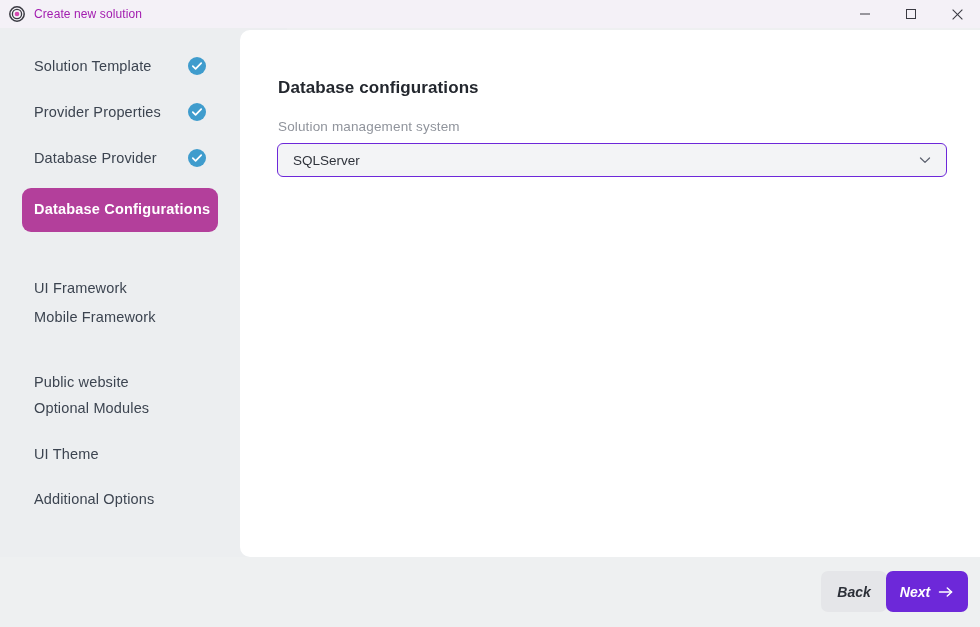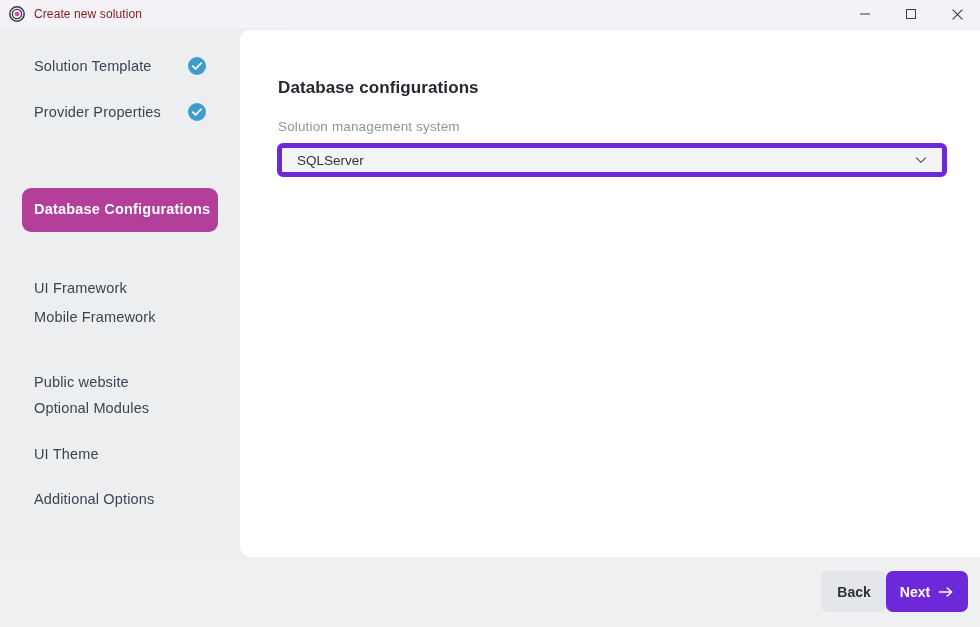--- a/index.html
+++ b/index.html
@@ -26,21 +26,21 @@
   }
   #app-icon {
     width: 16px; height: 16px;
     margin-left: 9px;
     flex: none;
     display: block;
   }
   #app-title {
     margin-left: 9px;
     font-size: 12px;
-    color: #7f1d1d;
+    color: #a21caf;
     letter-spacing: .1px;
     white-space: nowrap;
   }
   #win-controls {
     margin-left: auto;
     display: flex;
     height: 28px;
   }
   .wbtn {
     width: 46px; height: 28px;
@@ -122,21 +122,21 @@
     font-size: 13.5px;
     color: #90949c;
     letter-spacing: .15px;
   }
   #dbms-select {
     position: absolute;
     left: 37px; top: 113px;
     width: 670px; height: 34px;
     box-sizing: border-box;
     background: #f3f4f6;
-    border: 5px solid #6d28d9;
+    border: 1px solid #6d28d9;
     border-radius: 6px;
     display: flex;
     align-items: center;
     cursor: pointer;
   }
   #dbms-value {
     padding-left: 15px;
     font-size: 13.5px;
     color: #2f333b;
   }
@@ -159,20 +159,21 @@
     top: 14px;
     height: 41px;
     box-sizing: border-box;
     display: flex;
     align-items: center;
     justify-content: center;
     border-radius: 7px;
     border: none;
     cursor: pointer;
     font-family: "Liberation Sans", sans-serif;
+    font-style: italic;
   }
   #back-button {
     right: 93px;
     width: 66px;
     background: #e5e6e9;
     color: #2c3038;
     font-size: 14px;
     font-weight: bold;
   }
   #next-button {
@@ -237,20 +238,29 @@
     <div class="nav-item" style="top:74px;">
       <span class="nav-label">Provider Properties</span>
       <span class="check">
         <svg viewBox="0 0 18 18" width="18" height="18">
           <circle cx="9" cy="9" r="9" fill="#3f9ccd"></circle>
           <path d="M4.8 9.2 L7.6 11.9 L13.2 6.1" fill="none" stroke="#fff" stroke-width="1.7" stroke-linecap="round" stroke-linejoin="round"></path>
         </svg>
       </span>
     </div>
 
+    <div class="nav-item" style="top:120px;">
+      <span class="nav-label">Database Provider</span>
+      <span class="check">
+        <svg viewBox="0 0 18 18" width="18" height="18">
+          <circle cx="9" cy="9" r="9" fill="#3f9ccd"></circle>
+          <path d="M4.8 9.2 L7.6 11.9 L13.2 6.1" fill="none" stroke="#fff" stroke-width="1.7" stroke-linecap="round" stroke-linejoin="round"></path>
+        </svg>
+      </span>
+    </div>
 
     <div class="nav-item active" style="top:160px;">
       <span class="nav-label">Database Configurations</span>
     </div>
 
     <div class="nav-item" style="top:250px;text-align:center;">
       <span class="nav-label">UI Framework</span>
     </div>
 
     <div class="nav-item" style="top:279px;">

